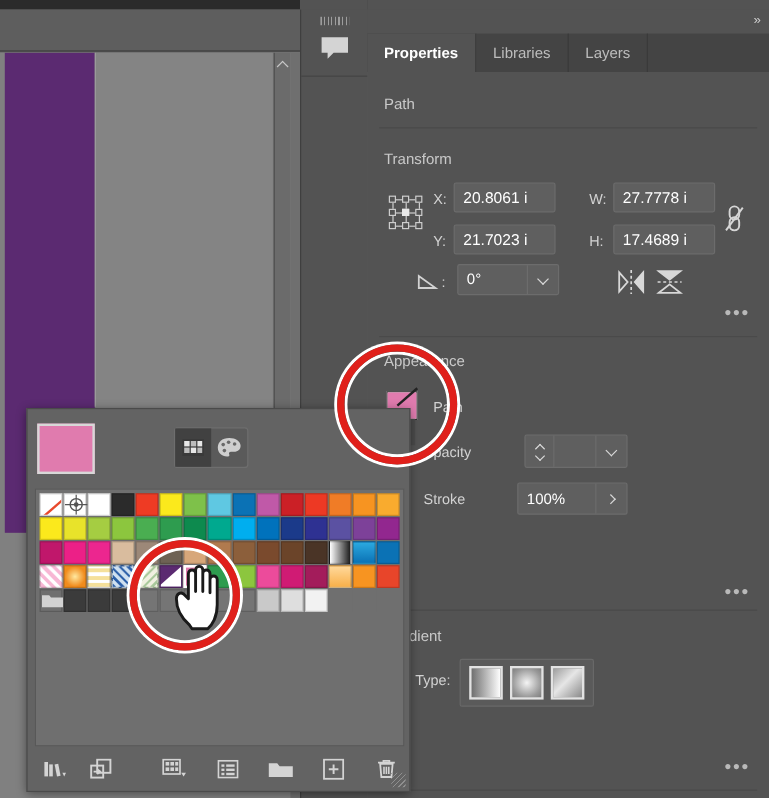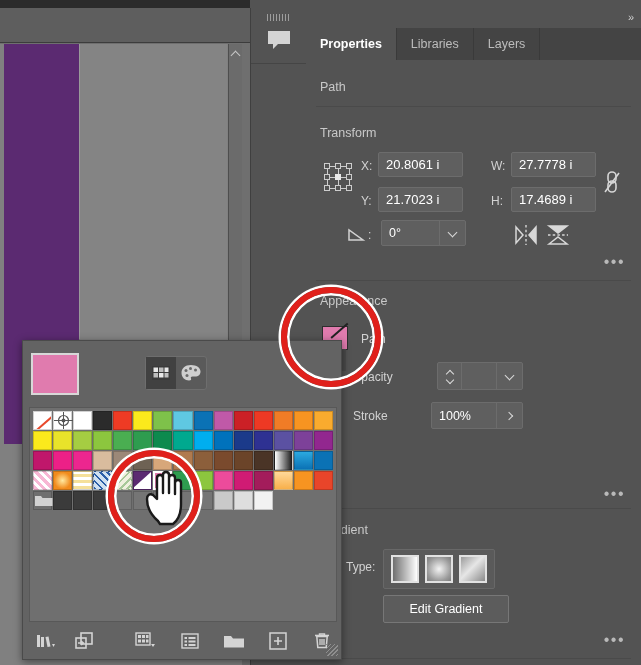--- a/index.html
+++ b/index.html
@@ -267,21 +267,20 @@
 
     <div class="section-title" style="left:14px; top:515px;">Gradient</div>
     <span class="lbl" style="left:40px; top:552px;">Type:</span>
 
     <div class="gtype-wrap" style="left:77px; top:541px;">
       <span class="gtype g-linear"></span>
       <span class="gtype g-radial"></span>
       <span class="gtype g-free"></span>
     </div>
 
-    <div class="btn" style="left:77px; top:587px; width:126px; height:28px;">Edit Gradient</div>
     <div class="dots" style="right:16px; top:624px;">•••</div>
     <div class="divider" style="top:650px;"></div>
   </div>
 
   <div class="swatches">
     <div class="sw-head">
       <div class="sw-preview"></div>
       <div class="sw-toggle">
         <span class="tg on">
           <svg width="20" height="16" viewBox="0 0 20 16">

